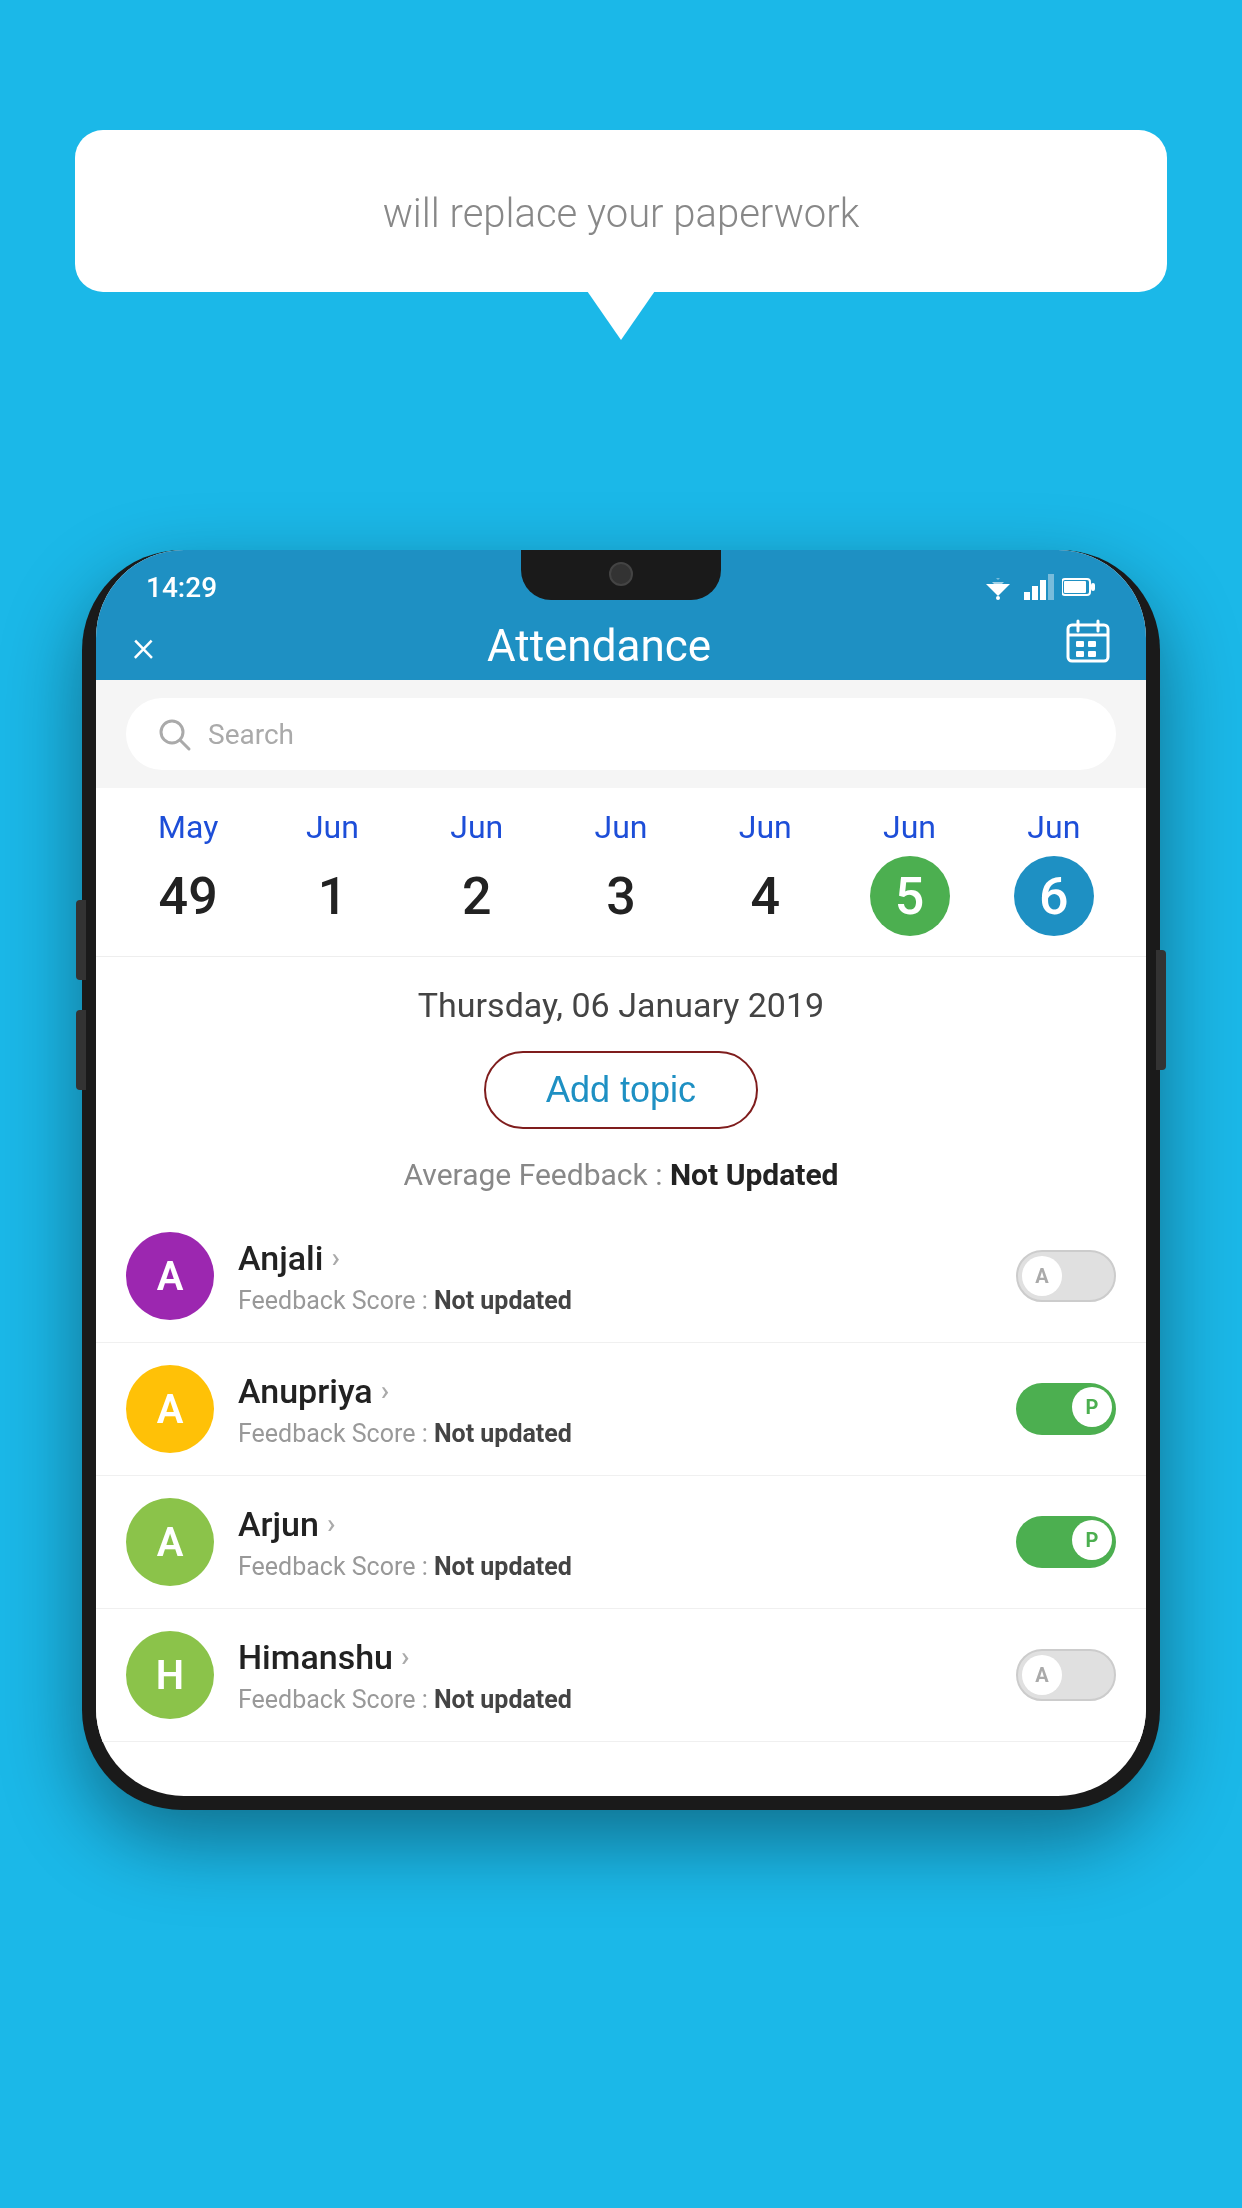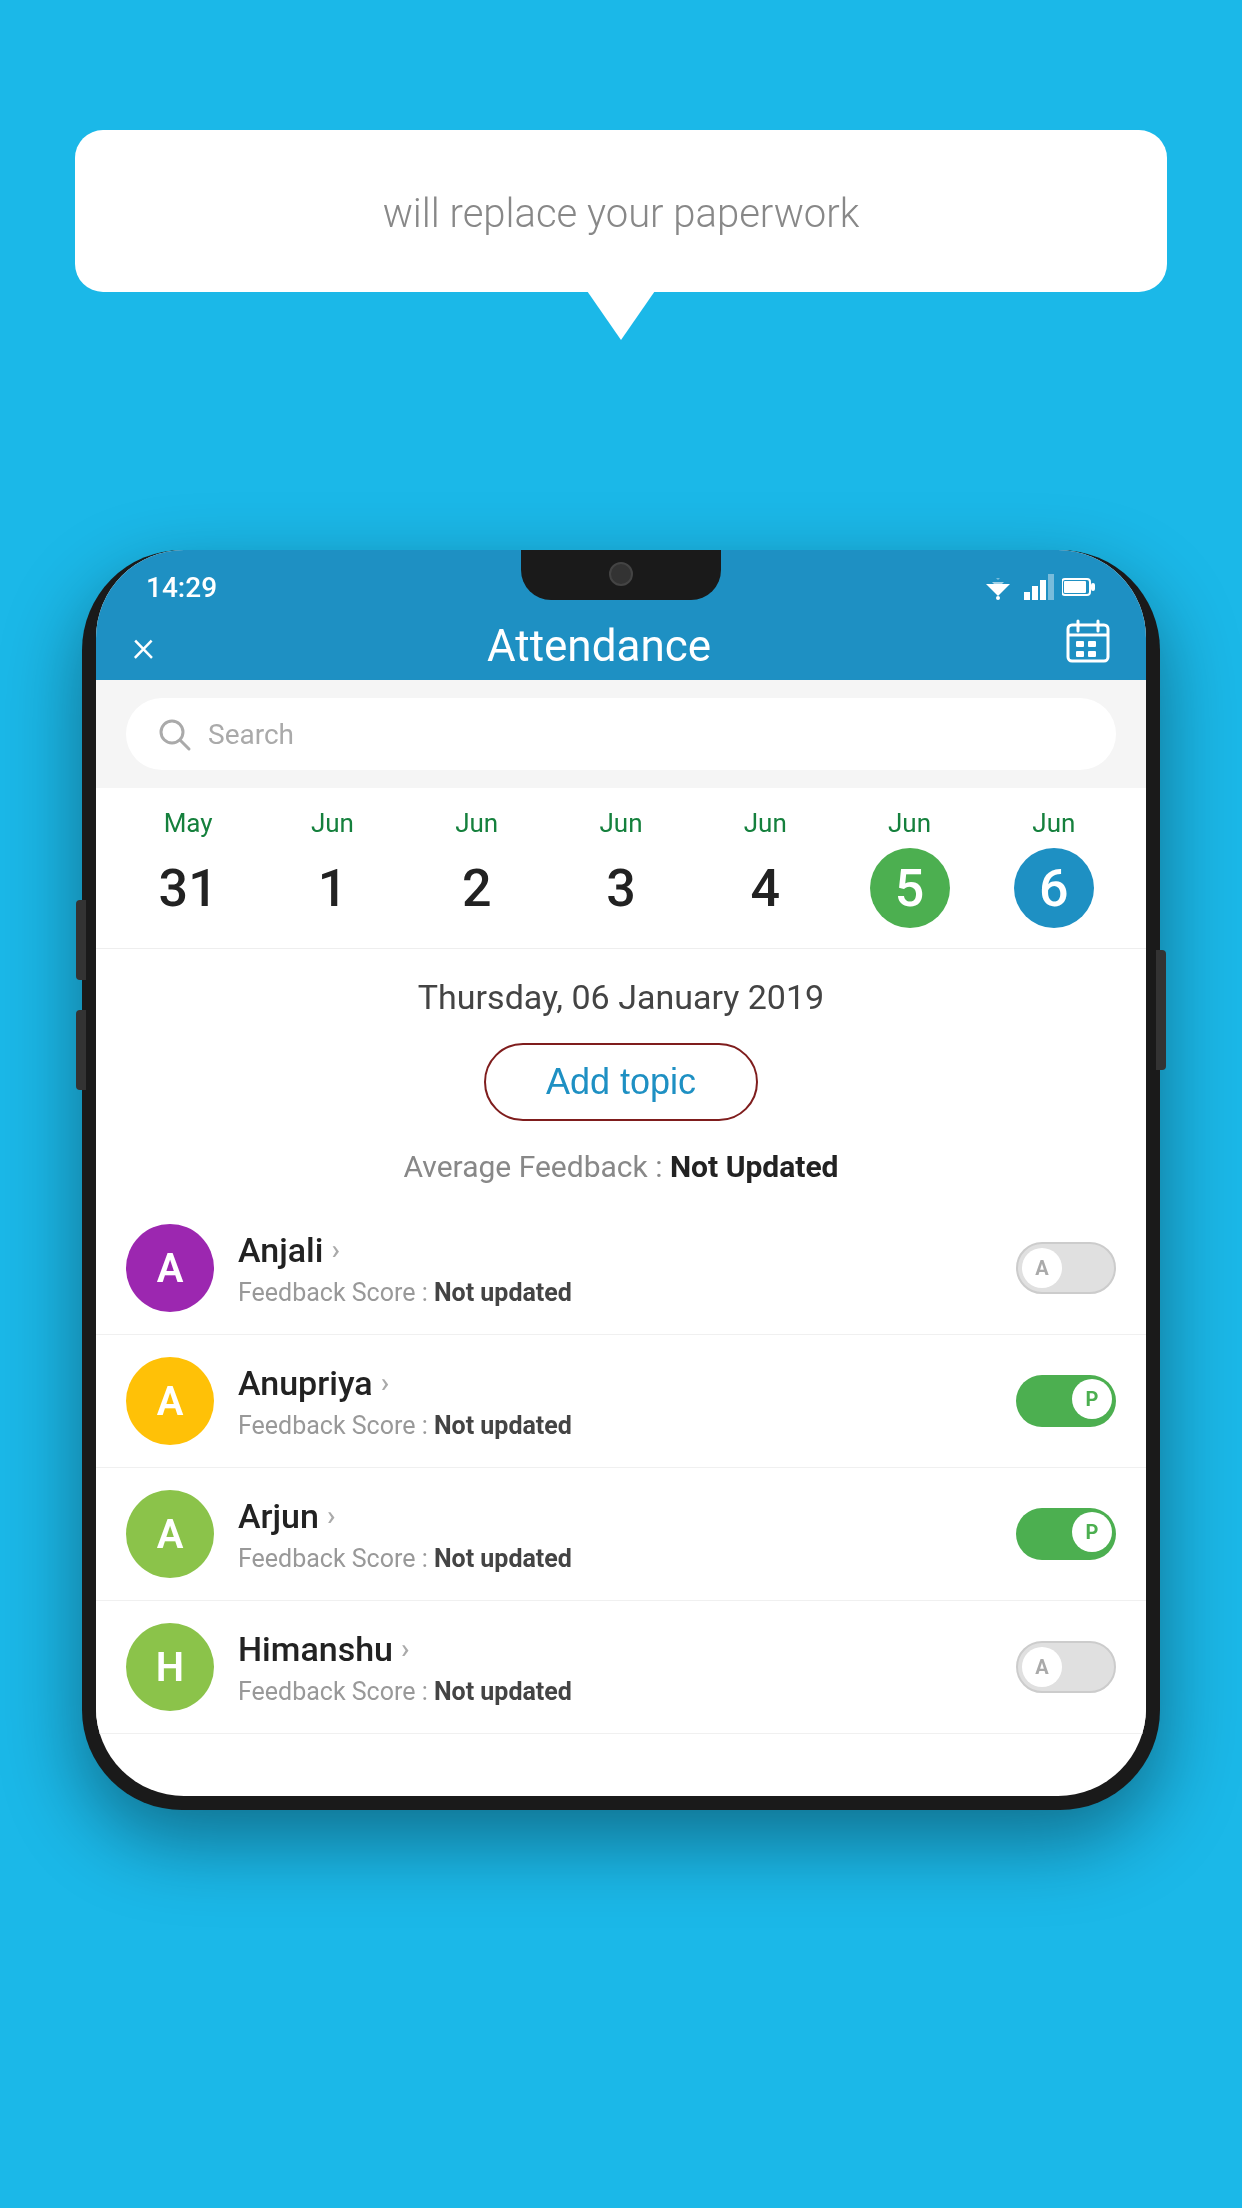--- a/index.html
+++ b/index.html
@@ -188,22 +188,22 @@
     }
     .date-item {
       flex: 1;
       display: flex;
       flex-direction: column;
       align-items: center;
       padding: 20px 8px;
       cursor: pointer;
     }
     .date-month {
-      font-size: 26px;
-      color: #15803d;
+      font-size: 32px;
+      color: #1d4ed8;
       margin-bottom: 10px;
     }
     .date-day {
       font-size: 52px;
       font-weight: 500;
       color: #222;
       width: 80px;
       height: 80px;
       display: flex;
       align-items: center;
@@ -428,21 +428,21 @@
             <circle cx="16" cy="16" r="11" stroke="#aaa" stroke-width="3"></circle>
             <line x1="24" y1="24" x2="33" y2="33" stroke="#aaa" stroke-width="3" stroke-linecap="round"></line>
           </svg>
           <span class="search-placeholder">Search</span>
         </div>
       </div>
 
       <div class="date-strip" id="date-strip">
       <div class="date-item">
             <div class="date-month">May</div>
-            <div class="date-day">31</div>
+            <div class="date-day">49</div>
           </div>
           <div class="date-item">
             <div class="date-month">Jun</div>
             <div class="date-day">1</div>
           </div>
           <div class="date-item">
             <div class="date-month">Jun</div>
             <div class="date-day">2</div>
           </div>
           <div class="date-item">

